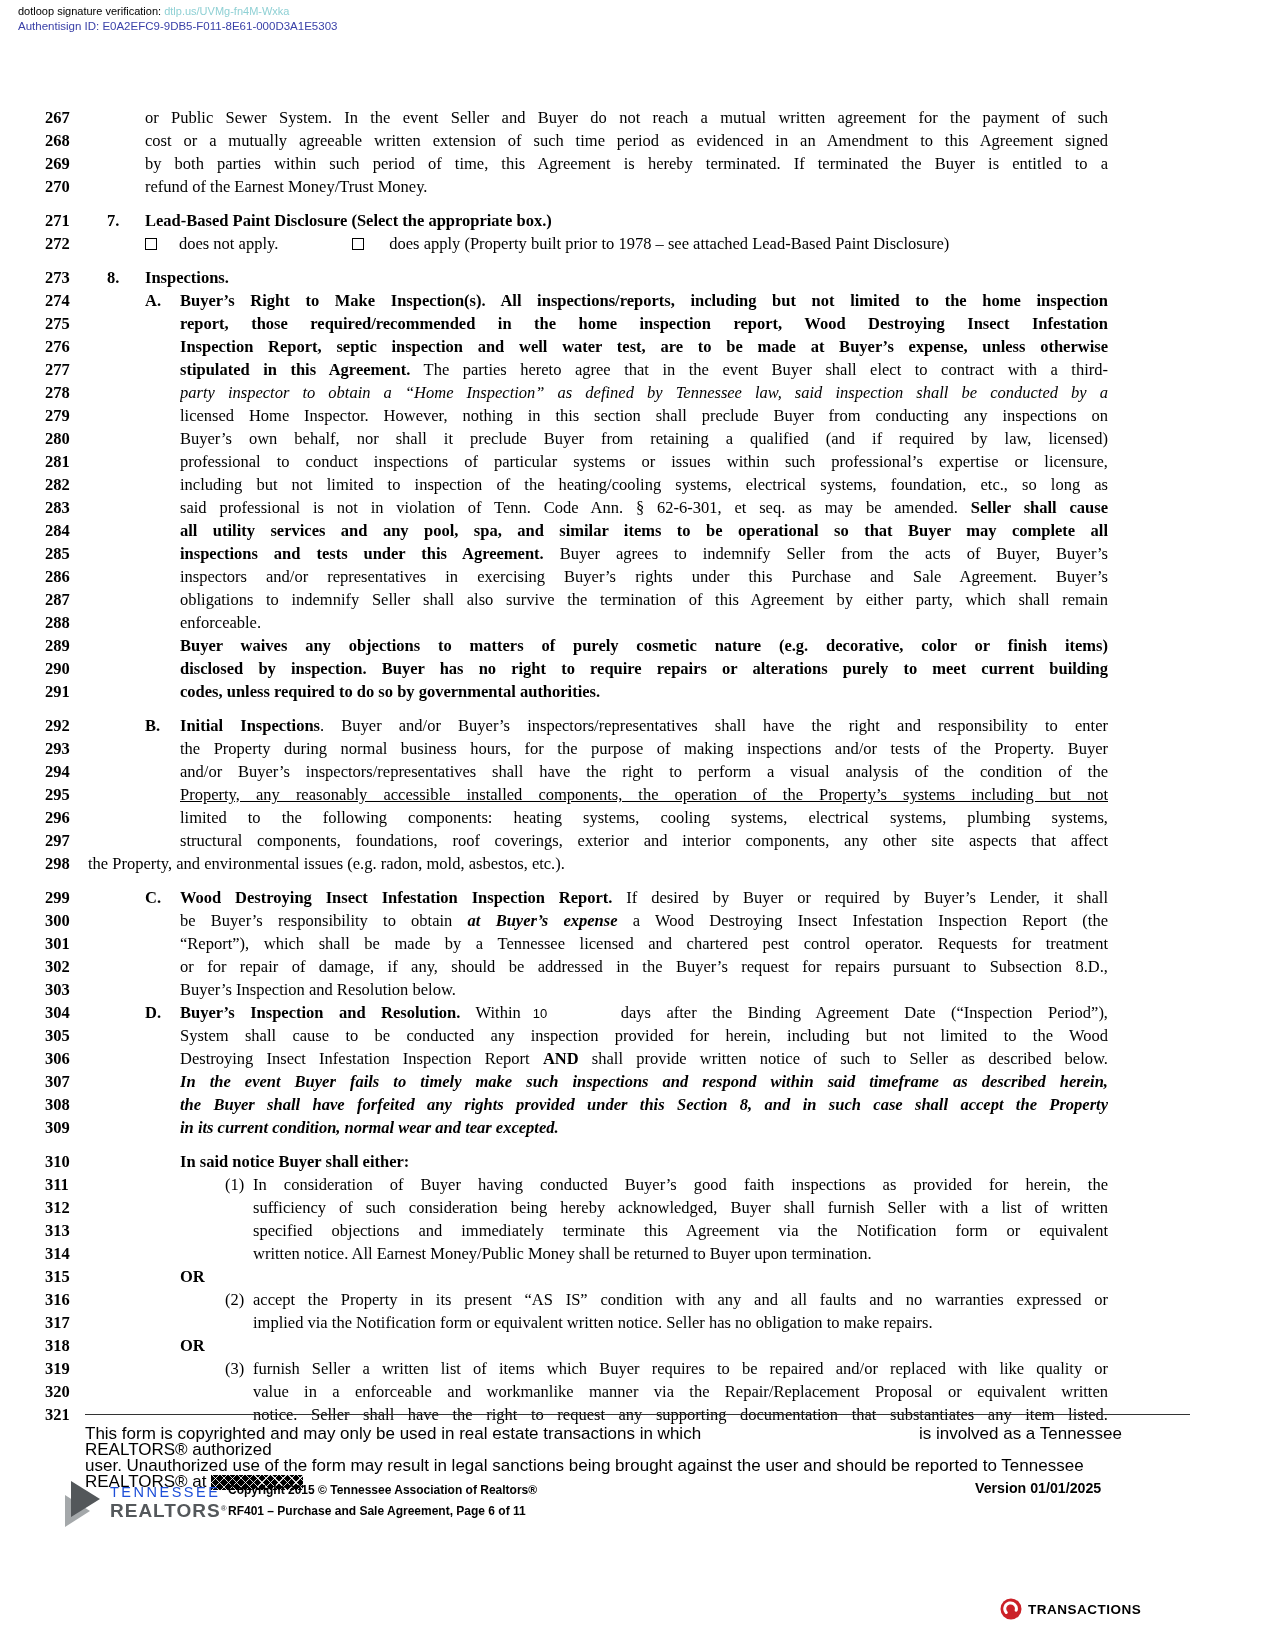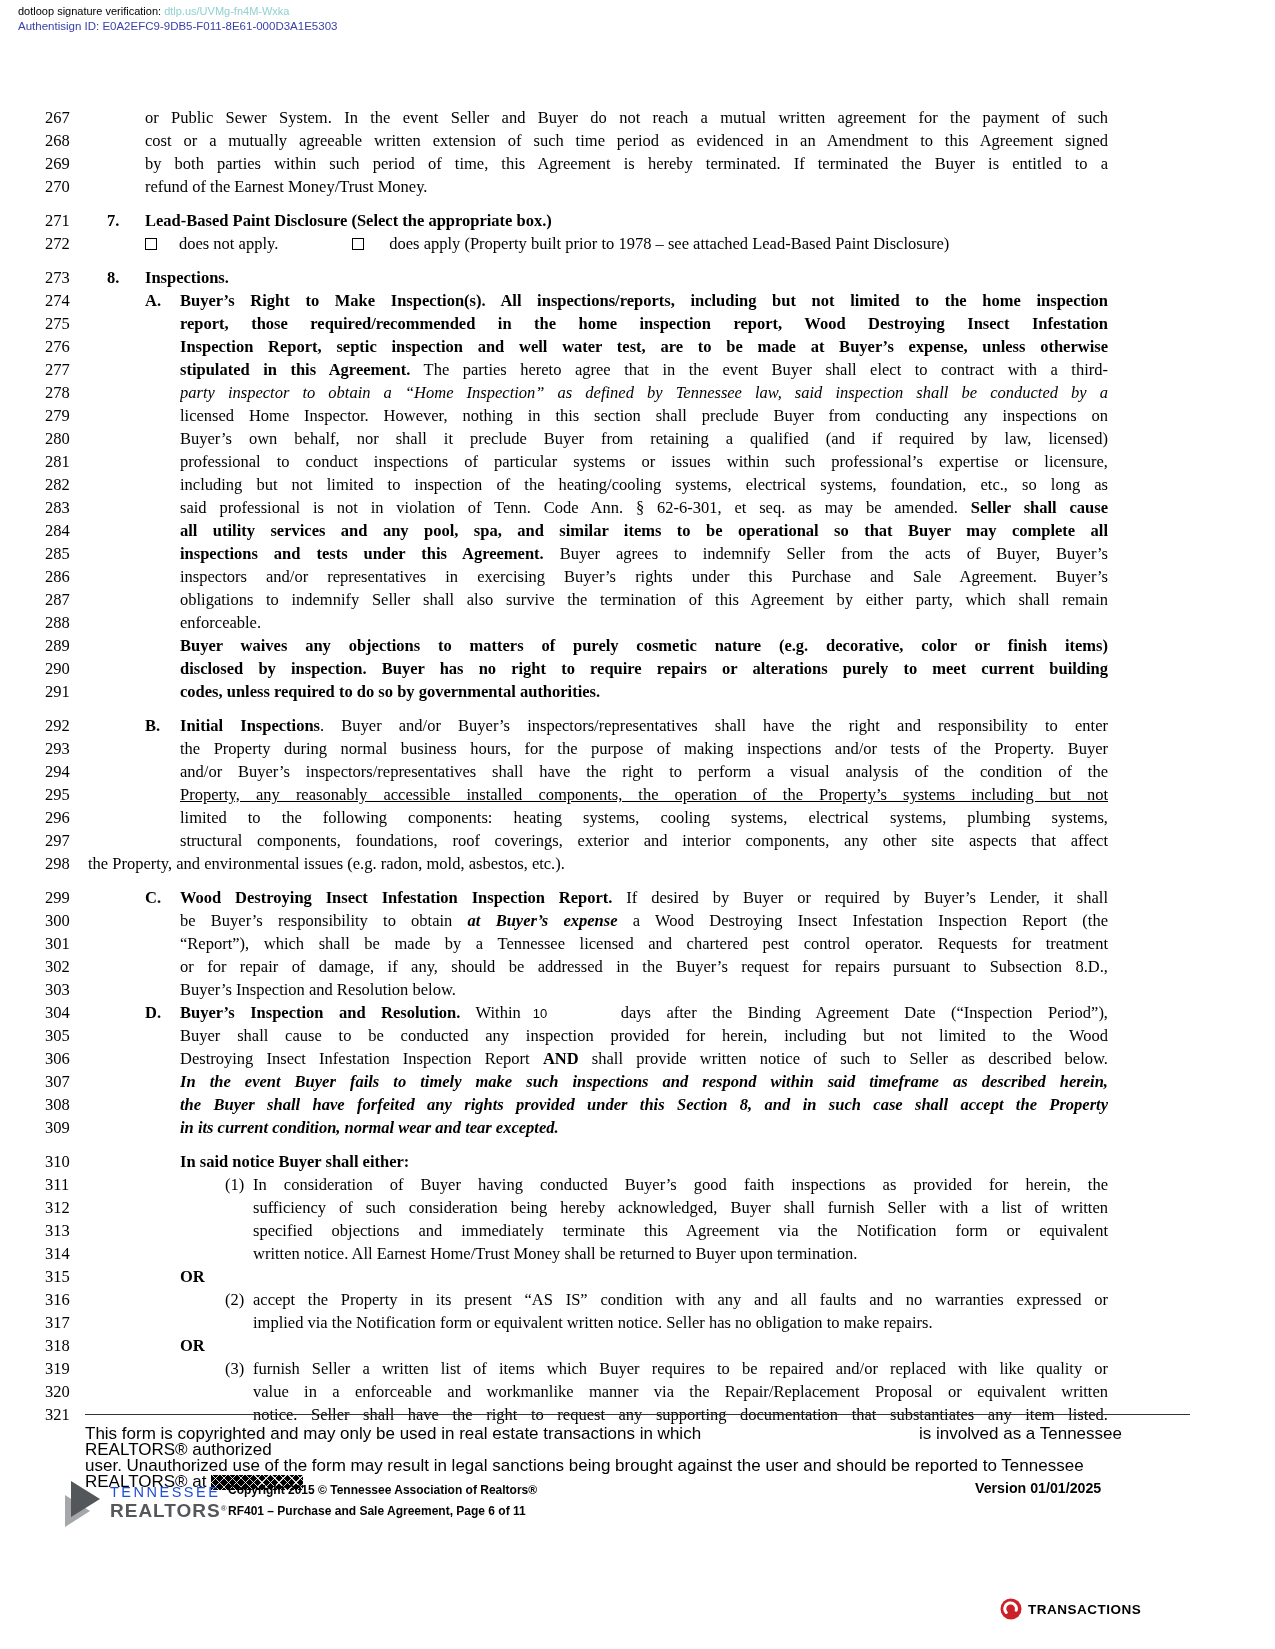--- a/index.html
+++ b/index.html
@@ -11,21 +11,21 @@
   
   .verify { position:absolute; top:5px; left:18px; font-family:"Liberation Sans", sans-serif; }
   .dotloop-line { font-size:11px; color:#000; }
   .dotloop-line a { color:#8fd0d4; text-decoration:none; }
   .authentisign { font-size:11.5px; color:#3a41a8; margin-top:3px; }
 
   
   .doc-body { position:absolute; top:106px; left:0; width:1275px; }
   .row { position:relative; height:23px; line-height:23px; font-size:16.5px; }
   .row.gap { margin-top:11px; }
-  .ln { position:absolute; left:45px; top:0; }
+  .ln { position:absolute; left:45px; top:0;font-weight:bold; }
   .marker { position:absolute; top:0; }
   .b { font-weight:bold; }
   .i { font-style:italic; }
   .lt { display:block; overflow:hidden; height:23px; }
   .lt.j { text-align:justify; text-align-last:justify; }
   .checkbox { display:inline-block; width:12px; height:12px; border:1.5px solid #000; vertical-align:-1px; background:#fff; }
   .gap-sp { display:inline-block; height:1px; }
   .field { display:inline-block; font-family:"Liberation Sans", sans-serif; font-size:13px; padding-left:12px; text-align:left; }
 
   
@@ -220,21 +220,21 @@
         <span class="ln">303</span>
         <span class="lt" style="margin-left: 180px; width: 928px;"><span class="">Buyer’s Inspection and Resolution below.</span></span>
       </div>
       <div class="row">
         <span class="ln">304</span>
         <span class="marker b" style="left: 145px;">D.</span>
         <span class="lt j" style="margin-left: 180px; width: 928px;"><span class="b ">Buyer’s Inspection and Resolution.</span><span class=""> Within</span><span class="field" style="width: 100px;">10</span><span class="">days after the Binding Agreement Date (“Inspection Period”),</span></span>
       </div>
       <div class="row">
         <span class="ln">305</span>
-        <span class="lt j" style="margin-left: 180px; width: 928px;"><span class="">Buyer shall cause to be conducted any inspection provided for herein, including but not limited to the Wood</span></span>
+        <span class="lt j" style="margin-left: 180px; width: 928px;"><span class="">System shall cause to be conducted any inspection provided for herein, including but not limited to the Wood</span></span>
       </div>
       <div class="row">
         <span class="ln">306</span>
         <span class="lt j" style="margin-left: 180px; width: 928px;"><span class="">Destroying Insect Infestation Inspection Report </span><span class="b ">AND</span><span class=""> shall provide written notice of such to Seller as described below.</span></span>
       </div>
       <div class="row">
         <span class="ln">307</span>
         <span class="lt j" style="margin-left: 180px; width: 928px;"><span class="b i">In the event Buyer fails to timely make such inspections and respond within said timeframe as described herein,</span></span>
       </div>
       <div class="row">
@@ -257,21 +257,21 @@
       <div class="row">
         <span class="ln">312</span>
         <span class="lt j" style="margin-left: 253px; width: 855px;"><span class="">sufficiency of such consideration being hereby acknowledged, Buyer shall furnish Seller with a list of written</span></span>
       </div>
       <div class="row">
         <span class="ln">313</span>
         <span class="lt j" style="margin-left: 253px; width: 855px;"><span class="">specified objections and immediately terminate this Agreement via the Notification form or equivalent</span></span>
       </div>
       <div class="row">
         <span class="ln">314</span>
-        <span class="lt" style="margin-left: 253px; width: 855px;"><span class="">written notice. All Earnest Home/Trust Money shall be returned to Buyer upon termination.</span></span>
+        <span class="lt" style="margin-left: 253px; width: 855px;"><span class="">written notice. All Earnest Money/Public Money shall be returned to Buyer upon termination.</span></span>
       </div>
       <div class="row">
         <span class="ln">315</span>
         <span class="lt" style="margin-left: 180px; width: 928px;"><span class="b ">OR</span></span>
       </div>
       <div class="row">
         <span class="ln">316</span>
         <span class="marker" style="left: 225px;">(2)</span>
         <span class="lt j" style="margin-left: 253px; width: 855px;"><span class="">accept the Property in its present “AS IS” condition with any and all faults and no warranties expressed or</span></span>
       </div>

